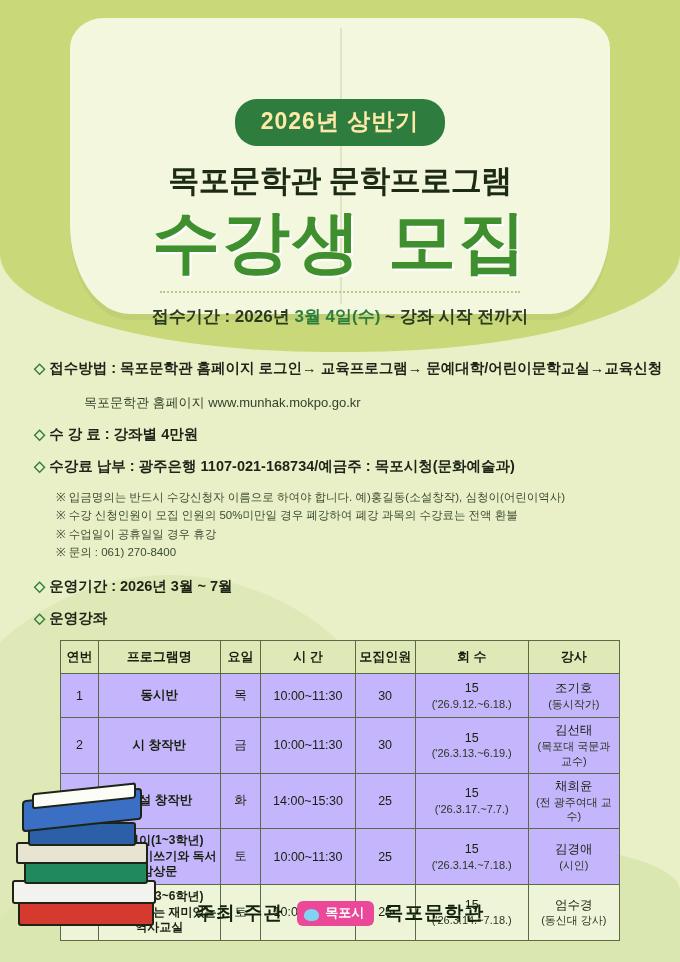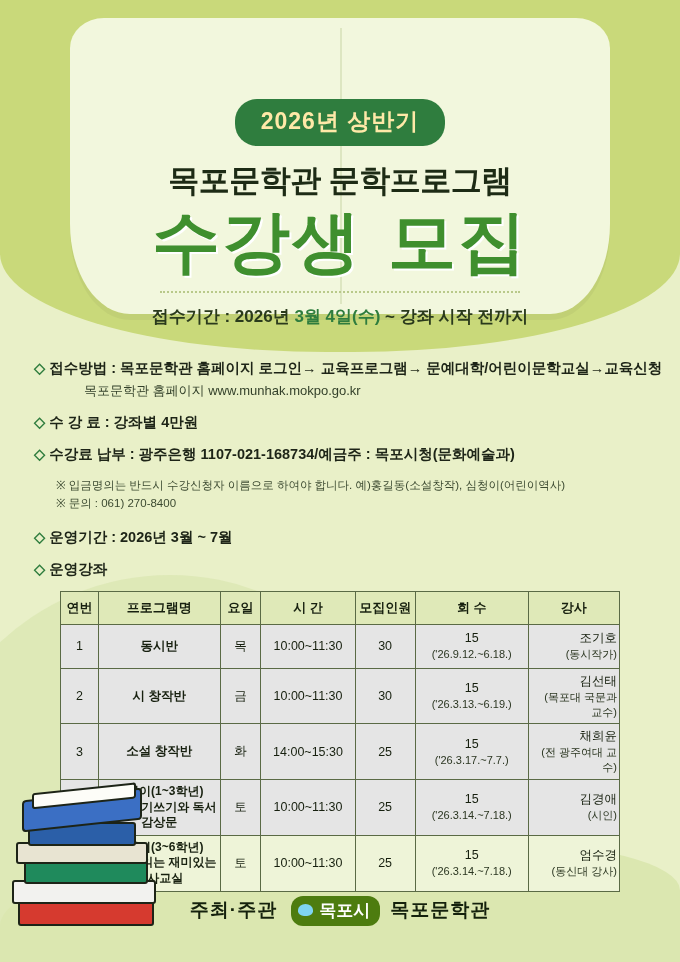--- a/index.html
+++ b/index.html
@@ -65,55 +65,55 @@
   .period .hl{color:#2f7d3e;}
 
   
   .content{position:absolute;left:0;top:358px;width:680px;}
   .row{
     font-size:14.5px;color:#1d2417;margin:0 0 11px 34px;line-height:1.45;font-weight:bold;
   }
   .row .dia{color:#2f7d3e;margin-right:4px;font-weight:bold;}
   .row .lbl{color:#1d2417;}
   .sub{
-    margin:2px 0 0 50px;font-size:13px;color:#33402a;font-weight:normal;line-height:1.5;
+    margin:14px 0 0 50px;font-size:13px;color:#33402a;font-weight:normal;line-height:1.5;
   }
   .notes{margin:6px 0 14px 56px;}
   .note{font-size:11.5px;color:#3c4a31;line-height:1.62;font-weight:normal;}
   .note .st{margin-right:3px;}
 
   
   .tablewrap{margin:8px 0 0 60px;width:560px;}
-  table{border-collapse:collapse;width:560px;background:#e5e5e5;}
+  table{border-collapse:collapse;width:560px;background:#c4b5fd;}
   th,td{
     border:1px solid #5a6a45;text-align:center;vertical-align:middle;
     font-size:12.5px;color:#17200f;padding:4px 2px;
   }
   thead th{background:#dfe9b8;font-weight:bold;height:24px;font-size:13px;}
   tbody tr{height:44px;}
   td.num{width:40px;}
   td.prog{width:150px;font-weight:bold;}
   td.day{width:44px;}
   td.time{width:96px;}
   td.cap{width:70px;}
   td.cnt{width:118px;line-height:1.35;}
-  td.tea{width:112px;line-height:1.35;text-align:right;}
+  td.tea{width:112px;line-height:1.35;}
   .small{font-size:11px;color:#2b3621;}
   .multiline{line-height:1.3;font-size:12px;}
   tbody tr.last td{background:#eef4d8;}
 
   
   .footer{
     position:absolute;left:0;bottom:36px;width:680px;text-align:center;
     font-size:19px;font-weight:bold;color:#14210c;
   }
   .footer .host{margin-right:14px;letter-spacing:1px;}
   .logo{
-    display:inline-block;vertical-align:middle;background:#4d7c0f;color:#fff;
-    font-size:17px;font-weight:bold;border-radius:12px;padding:3px 10px 4px 28px;
+    display:inline-block;vertical-align:middle;background:#ec4899;color:#fff;
+    font-size:13px;font-weight:bold;border-radius:6px;padding:3px 10px 4px 28px;
     position:relative;margin-right:10px;
   }
   .logo:before{
     content:"";position:absolute;left:7px;top:8px;width:15px;height:12px;
     background:#7fd4f2;border-radius:50% 50% 40% 40%;
   }
   .footer .org{letter-spacing:1px;}
 
   
   .books{position:absolute;left:6px;bottom:36px;width:150px;height:140px;}
@@ -164,20 +164,22 @@
   <div class="row">
     <span class="dia">◇</span><span class="lbl">수 강 료 : </span><span>강좌별 4만원</span>
   </div>
 
   <div class="row">
     <span class="dia">◇</span><span class="lbl">수강료 납부 : </span><span>광주은행 1107-021-168734/예금주 : 목포시청(문화예술과)</span>
   </div>
 
   <div class="notes">
     <div class="note"><span class="st">※</span><span>입금명의는 반드시 수강신청자 이름으로 하여야 합니다. 예)홍길동(소설창작), 심청이(어린이역사)</span></div>
+    <div class="note"><span class="st">※</span><span>수강 신청인원이 모집 인원의 50%미만일 경우 폐강하여 폐강 과목의 수강료는 전액 환불</span></div>
+    <div class="note"><span class="st">※</span><span>수업일이 공휴일일 경우 휴강</span></div>
     <div class="note"><span class="st">※</span><span>문의 : 061) 270-8400</span></div>
   </div>
 
   <div class="row">
     <span class="dia">◇</span><span class="lbl">운영기간 : </span><span>2026년 3월 ~ 7월</span>
   </div>
 
   <div class="row">
     <span class="dia">◇</span><span class="lbl">운영강좌</span>
   </div>

